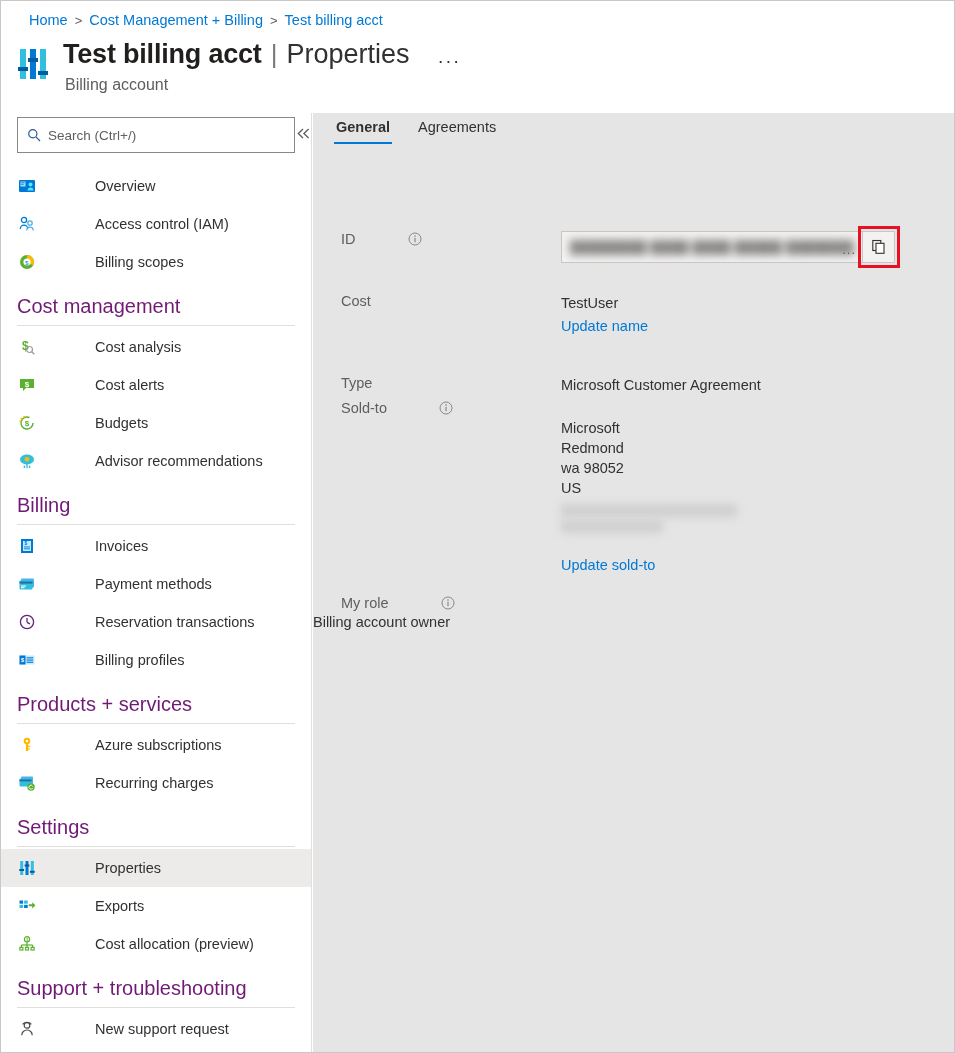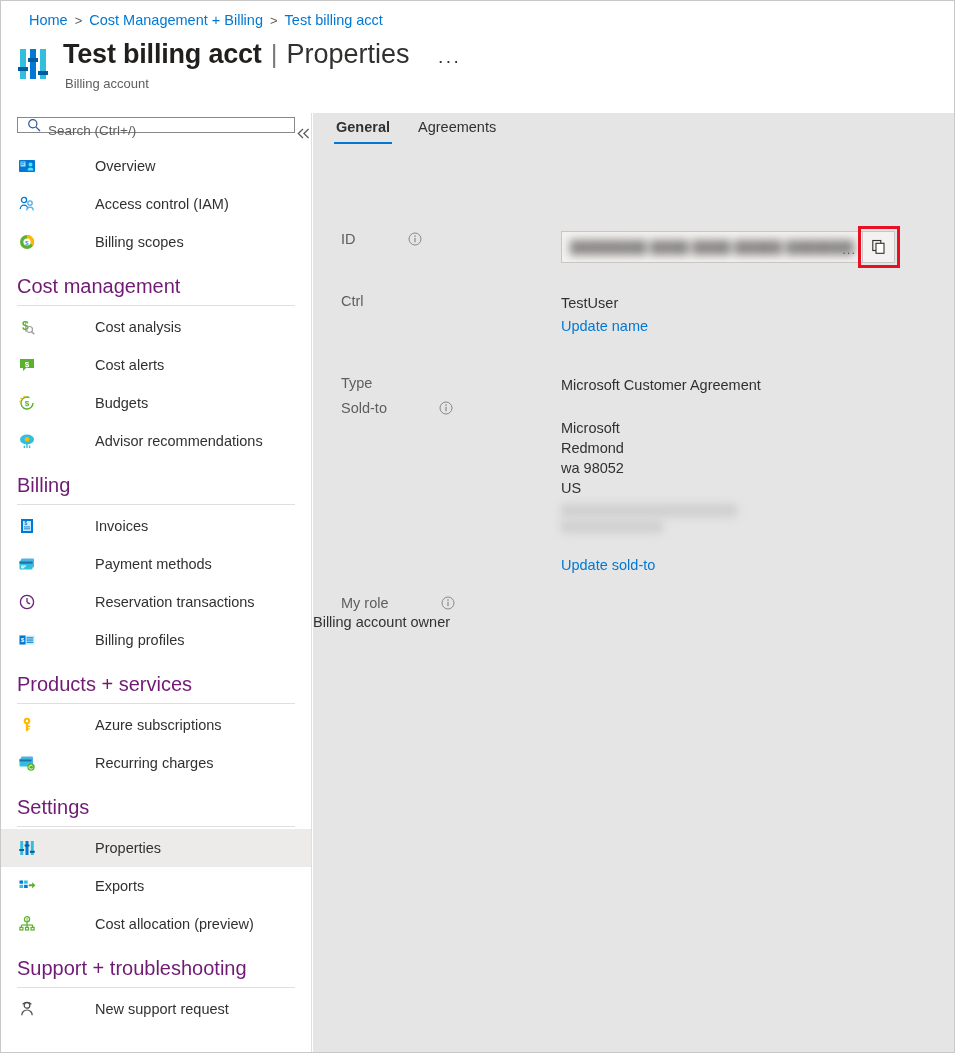--- a/index.html
+++ b/index.html
@@ -54,37 +54,37 @@
     font-size: 27px; font-weight: 400; color: #323130;
     white-space: nowrap;
   }
   .ellipsis-btn {
     margin-left: 22px; align-self: center;
     font-size: 19px; color: #323130; letter-spacing: 1.5px;
     cursor: pointer; line-height: 1; padding: 4px 6px;
     position: relative; top: 6px;
   }
   .title-caption {
-    font-size: 13px; color: #605e5c; margin-top: 6px; margin-left: 2px;
+    font-size: 16px; color: #605e5c; margin-top: 6px; margin-left: 2px;
   }
 
   
   .left-pane {
     position: absolute;
     left: 0; top: 112px;
     width: 311px; bottom: 0;
     background: #ffffff;
     border-right: 1px solid #e1dfdd;
   }
   .search-box {
     position: relative;
     margin: 4px 16px 0 16px;
-    height: 16px;
+    height: 36px;
     border: 1px solid #8a8886;
-    display: flex; align-items: flex-start;
+    display: flex; align-items: center;
     background: #fff;
   }
   .search-icon { margin: 0 7px 0 9px; flex: none; display: flex; }
   .search-input {
     border: 0; outline: 0; flex: 1;
     font-family: "Liberation Sans", sans-serif;
     font-size: 13.5px; color: #323130;
     background: transparent;
     padding: 0; margin: 0; height: 24px;
   }
@@ -547,21 +547,21 @@
                 <rect x="5" y="4.3" width="8" height="10" fill="#ffffff" stroke="#323130" stroke-width="1.1"></rect>
               </svg>
             </div>
             <div class="copy-highlight"></div>
           </div>
         </div>
       </div>
 
       <div class="prop-row" style="top:88px;">
         <div class="prop-label">
-          <span>Ctrl</span>
+          <span>Cost</span>
         </div>
         <div class="prop-value">
           <div class="line">TestUser</div>
           <div style="margin-top:5px;">
             <span class="link">Update name</span>
           </div>
         </div>
       </div>
 
       <div class="prop-row" style="top:170px;">

